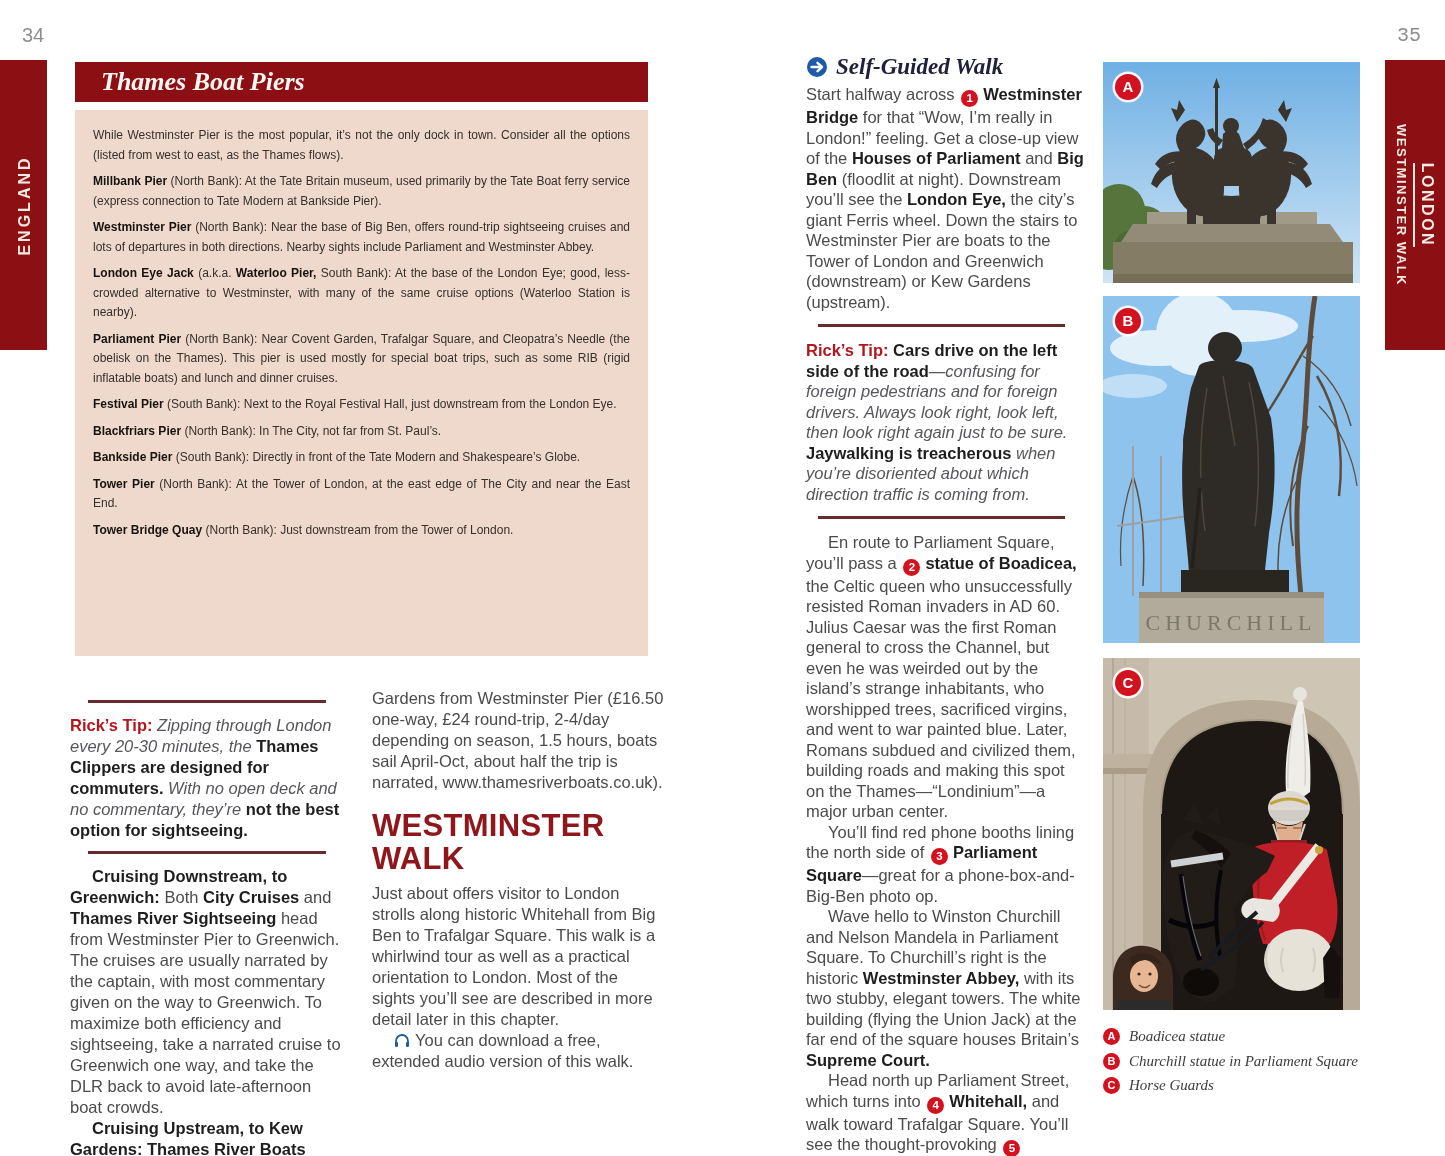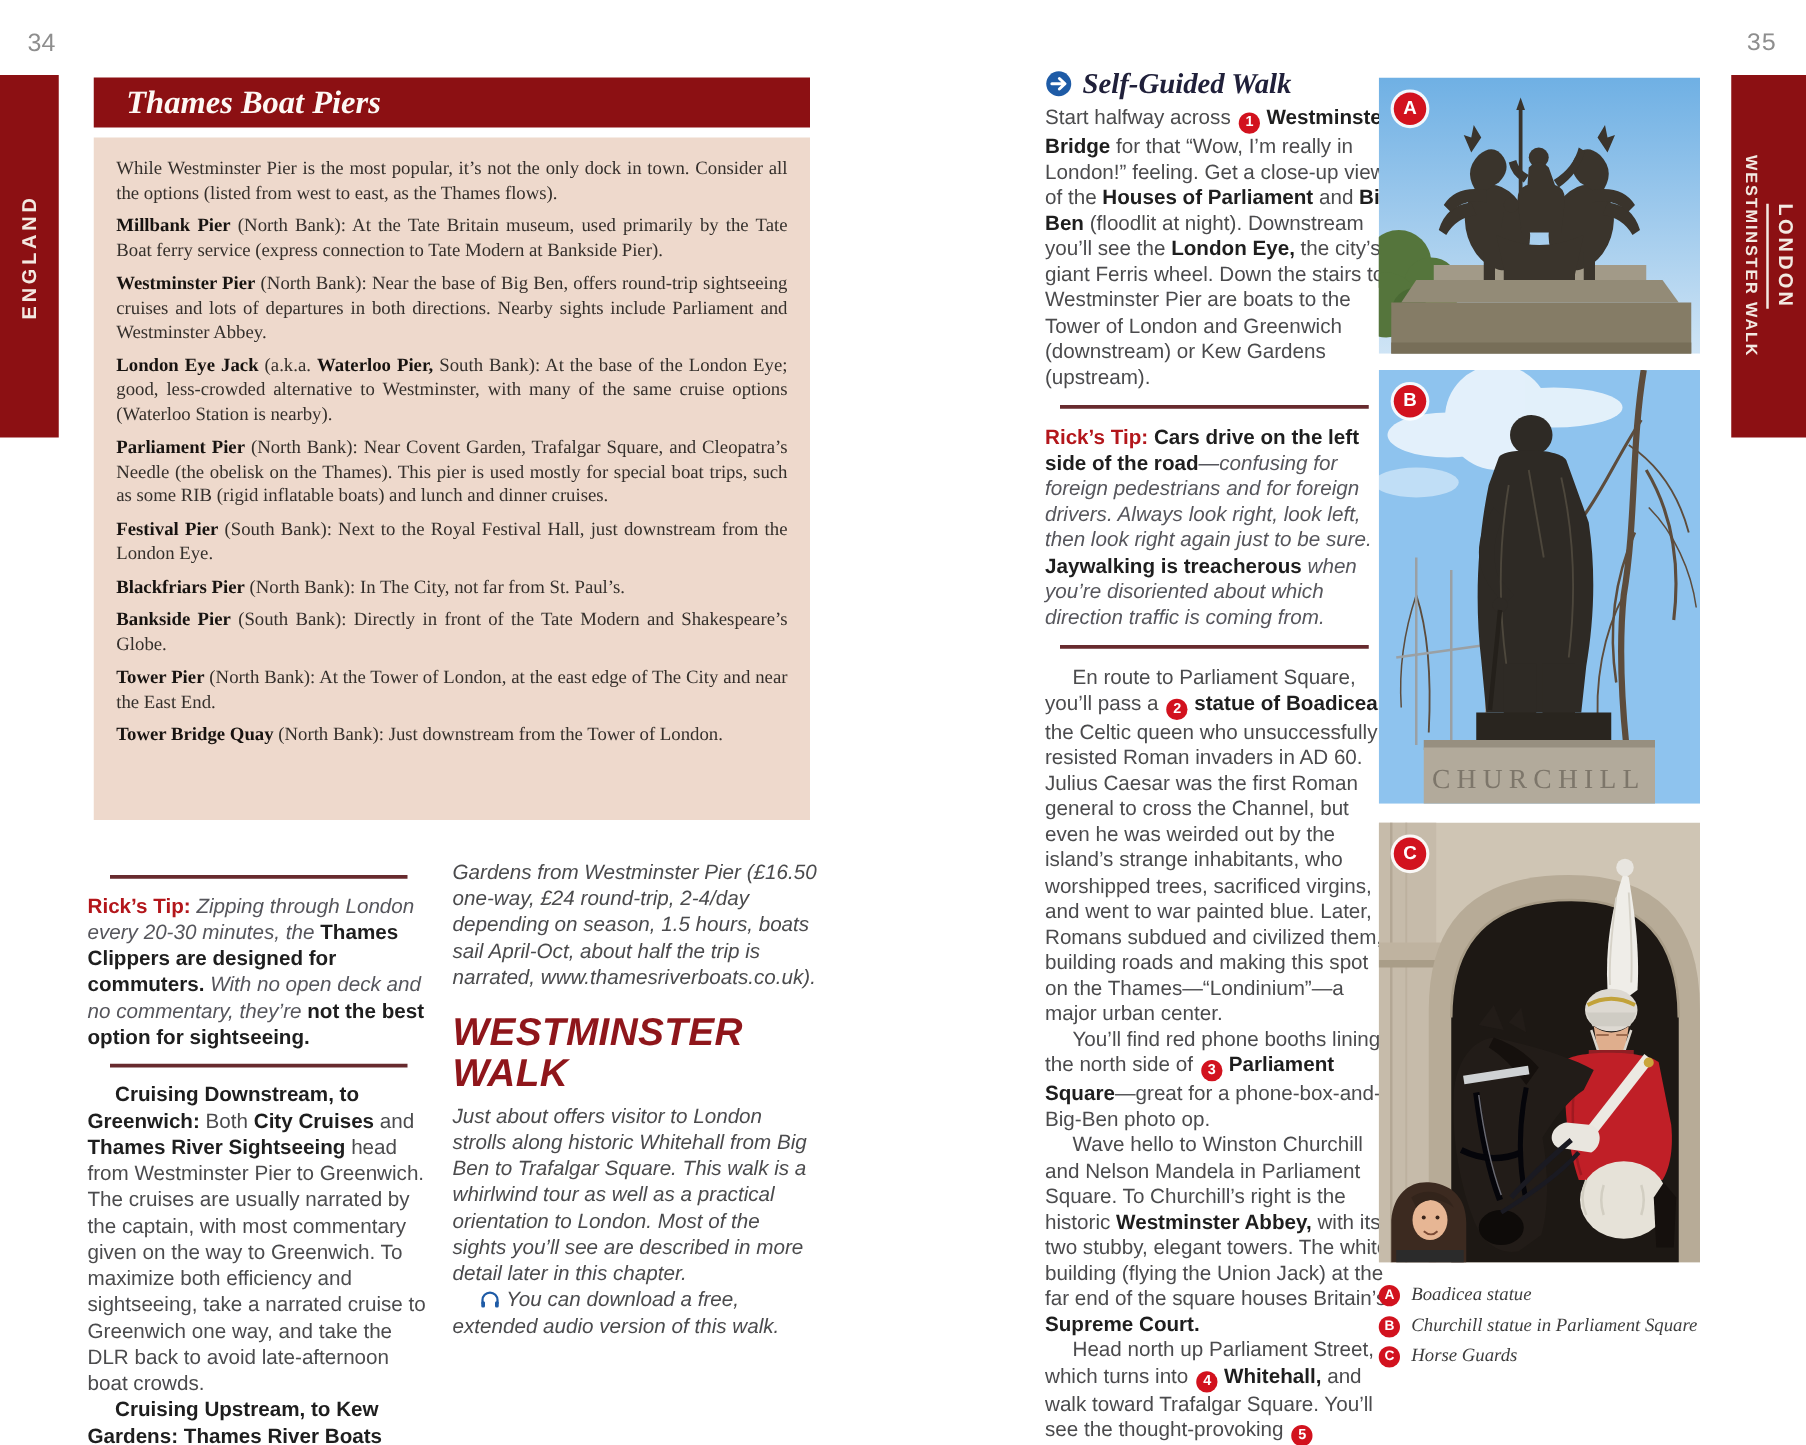--- a/index.html
+++ b/index.html
@@ -24,31 +24,31 @@
     transform:rotate(90deg);display:flex;flex-direction:column;align-items:center;justify-content:center;gap:4px;}
   .tab-rot-right .l1{color:#f3e9e2;font-weight:bold;font-size:16px;letter-spacing:2.5px;
     border-bottom:2px solid #f3e9e2;padding-bottom:3px;}
   .tab-rot-right .l2{color:#f3e9e2;font-weight:bold;font-size:13px;letter-spacing:1.5px;}
 
   
   .box-header{position:absolute;left:75px;top:62px;width:573px;height:40px;background:var(--maroon);
     color:#fdf8f4;font-family:"Liberation Serif","DejaVu Serif",serif;font-style:italic;font-weight:bold;
     font-size:26px;line-height:40px;padding-left:26px;box-sizing:border-box;}
   .pink-box{position:absolute;left:75px;top:110px;width:573px;height:546px;background:var(--pink);
-    box-sizing:border-box;padding:16px 18px;font-family:Liberation Serif, serif;
-    font-size:15px;line-height:19.5px;color:#35302c;text-align:justify;}
+    box-sizing:border-box;padding:16px 18px;font-family:Liberation Sans, sans-serif;
+    font-size:12px;line-height:19.5px;color:#35302c;text-align:justify;}
   .pink-box p{margin:0 0 7px 0;}
   .pink-box .r-b{color:#171310;}
 
   
   .col{position:absolute;font-size:16.5px;line-height:21px;color:#4b4b4d;}
   .col p{margin:0;}
   #col1{left:70px;top:690px;width:272px;}
-  #col2{left:362px;top:688px;width:292px;font-style:italic;}
-  #col3{left:836px;top:56px;width:281px;line-height:20.5px;}
+  #col2{left:372px;top:688px;width:292px;}
+  #col3{left:806px;top:56px;width:281px;line-height:20.5px;}
   .indent{text-indent:22px;}
   .r-b{font-weight:bold;color:#1e1e1e;}
   .r-i{font-style:italic;color:#56565c;}
   .r-red{font-weight:bold;color:var(--tip_red);}
   .rule{height:3px;background:var(--rule);margin:10px 16px 12px 18px;}
   #col3 .rule{margin:12px 22px 13px 12px;}
 
   h2{font-size:31px;line-height:33px;font-weight:bold;color:var(--heading_red);
      letter-spacing:0.3px;margin:16px 0 8px 0;}
   h3{display:flex;align-items:center;gap:8px;margin:0 0 6px 0;

